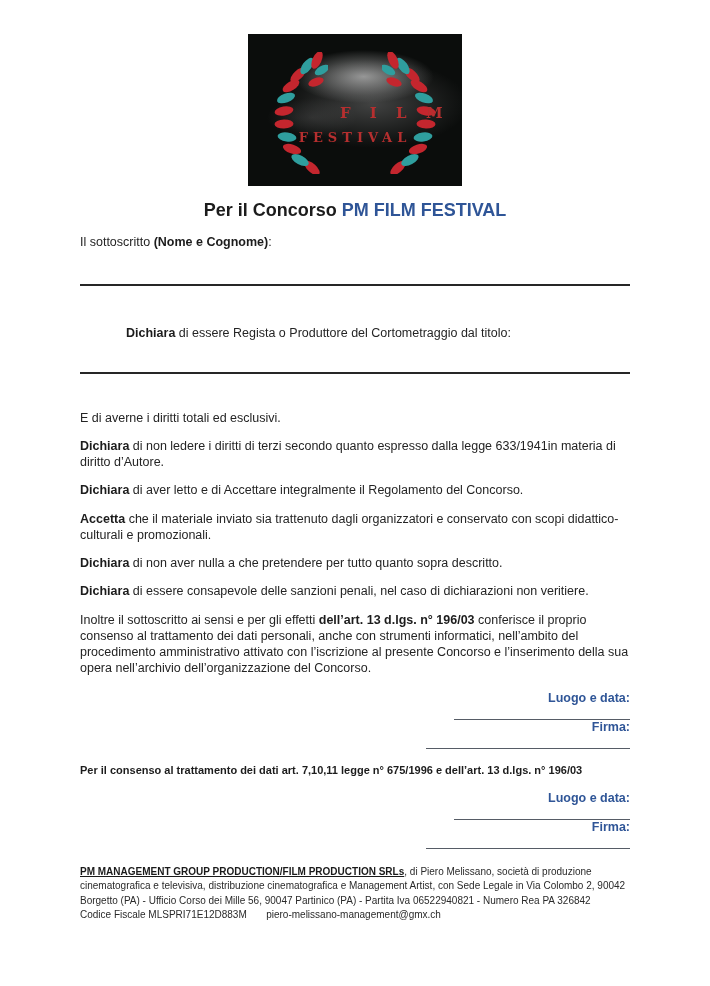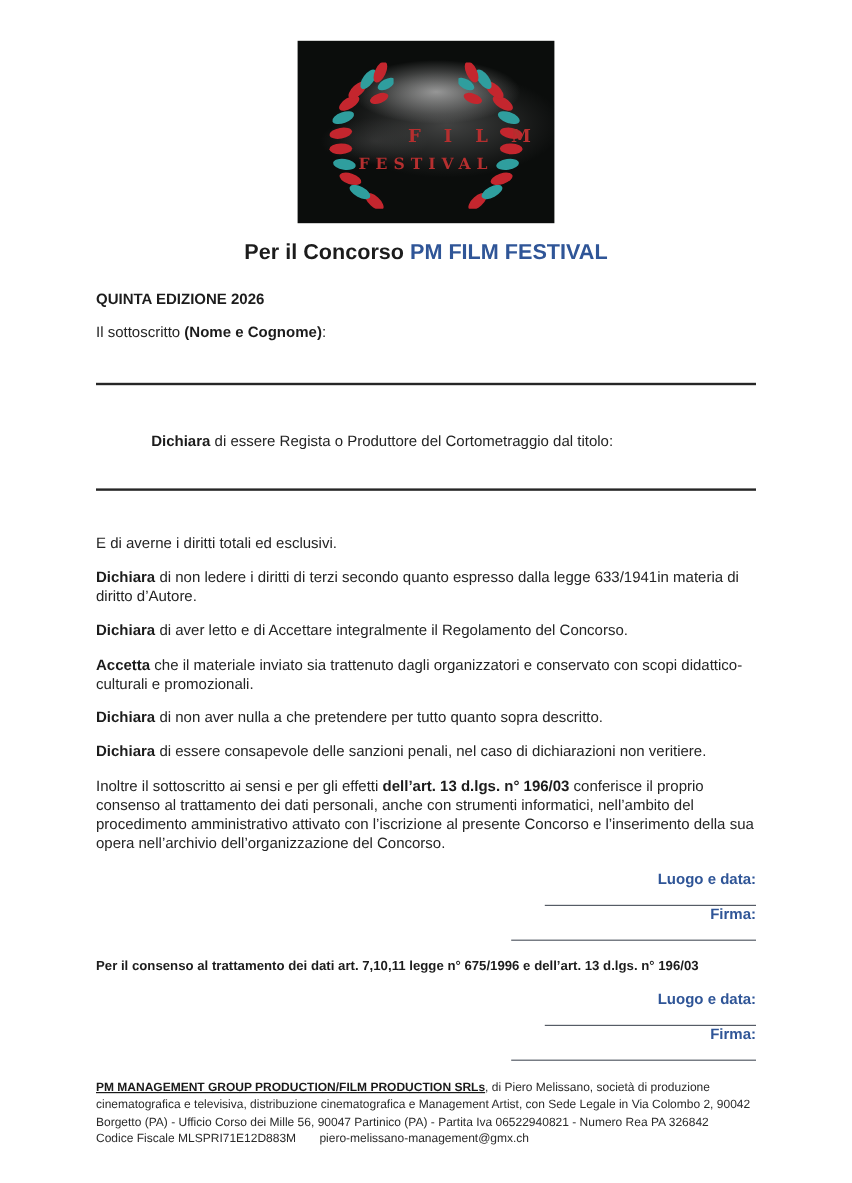--- a/index.html
+++ b/index.html
@@ -123,21 +123,20 @@
     </svg>
     <div class="logo-text">
       <div class="logo-film">F I L M</div>
       <div class="logo-festival">FESTIVAL</div>
     </div>
   </div>
 
   <div class="h2"><span>Per il Concorso </span><span class="blue">PM FILM FESTIVAL</span></div>
 
   <div class="content">
-    <div class="edition">QUINTA EDIZIONE 2026</div>
 
     <p class="para subscriber"><span>Il sottoscritto </span><strong>(Nome e Cognome)</strong><span>:</span></p>
 
     <div class="fill-line one"></div>
 
     <p class="para titolo"><strong>Dichiara</strong><span> di essere Regista o Produttore del Cortometraggio dal titolo:</span></p>
 
     <div class="fill-line two"></div>
 
     <p class="para first-decl"><span>E di averne i diritti totali ed esclusivi.</span></p>

